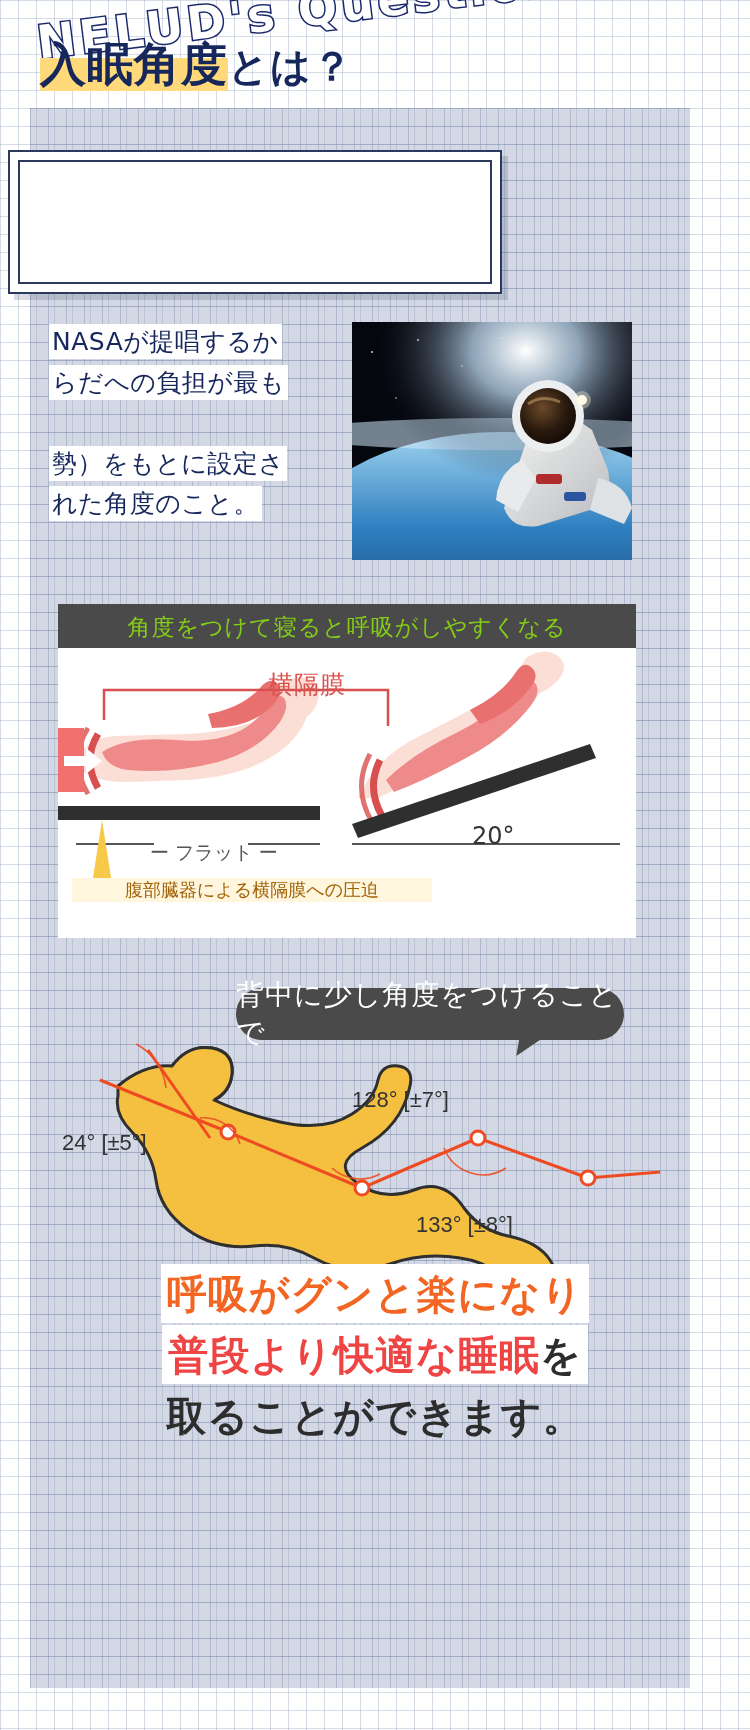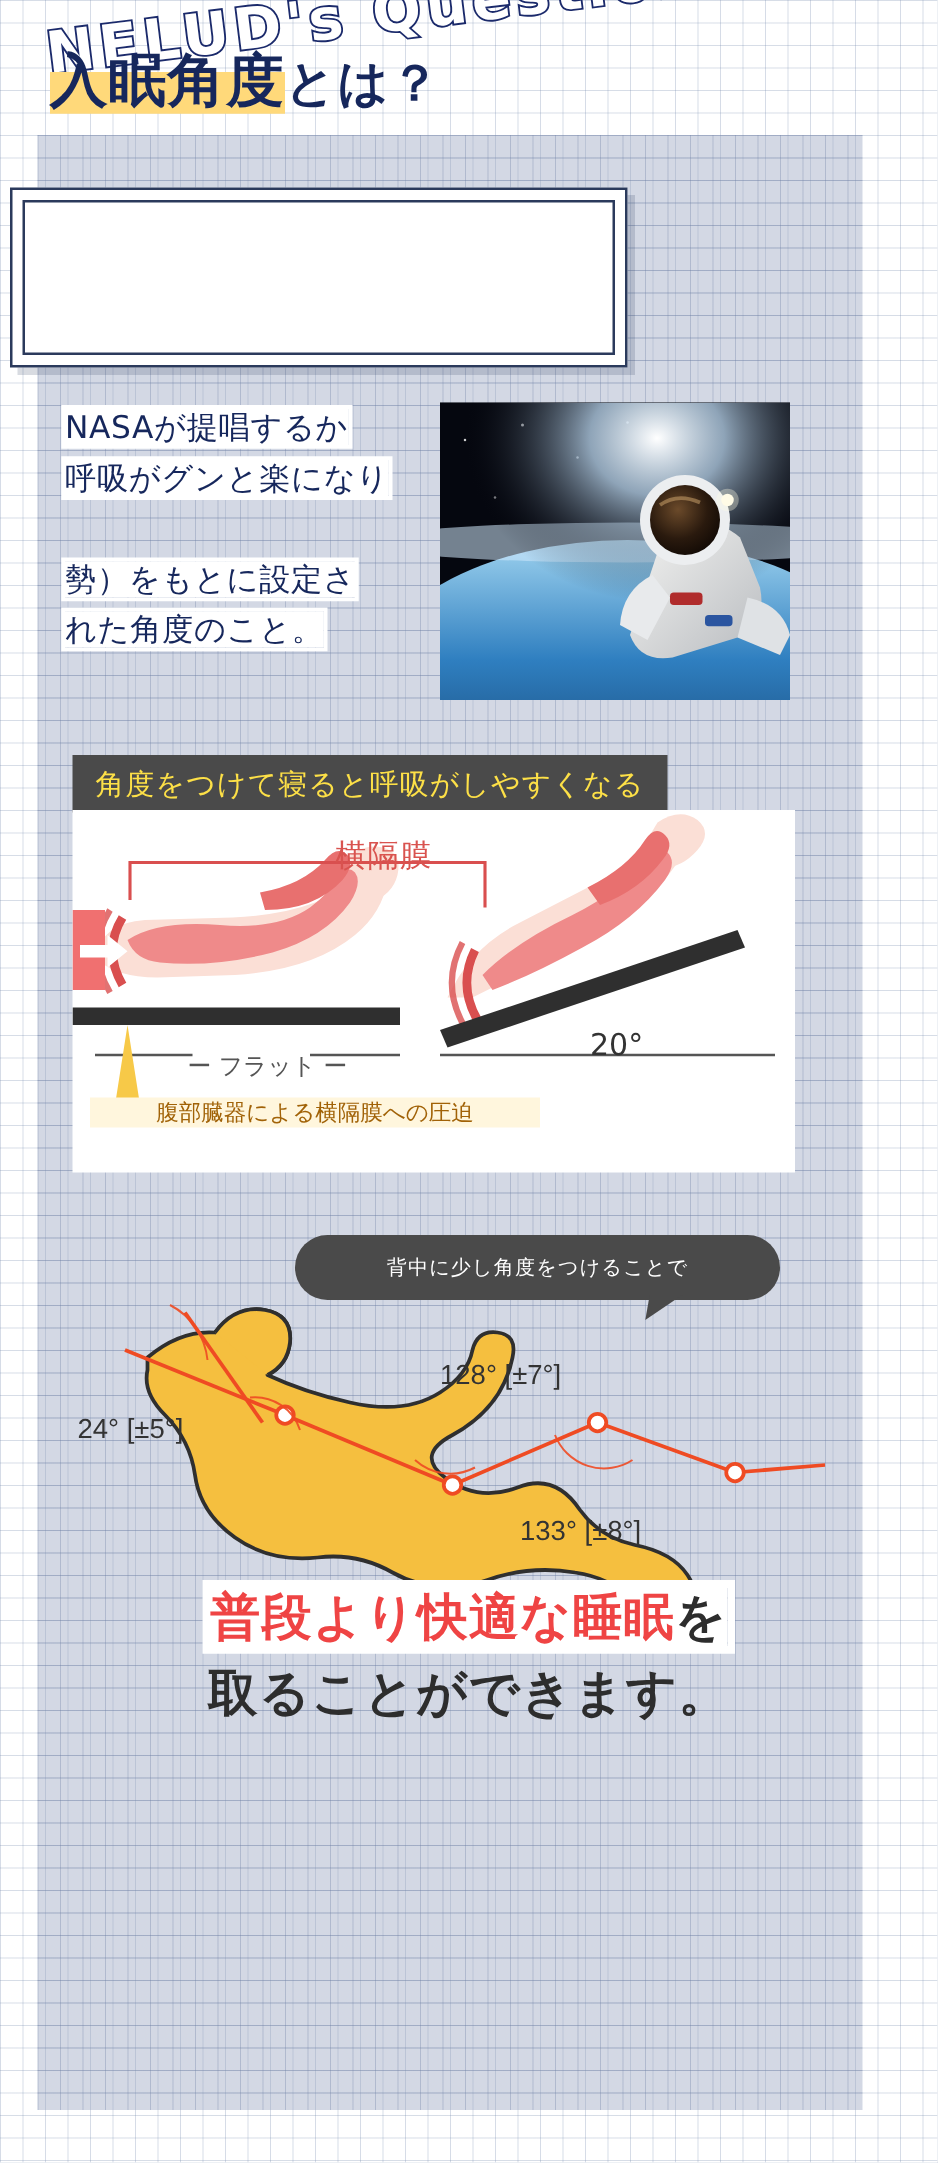--- a/index.html
+++ b/index.html
@@ -92,23 +92,23 @@
     background:#05070f;
   }
   #photo svg{display:block;}
 
   
   #card1{
     position:absolute;left:58px;top:648px;width:578px;height:290px;
     background:#ffffff;
   }
   #card1-head{
-    position:absolute;left:58px;top:604px;width:476px;height:46px;
+    position:absolute;left:58px;top:604px;width:578px;height:46px;
     background:#4a4a4a;
-    color:#fde047;
+    color:#84cc16;
     font-family:"DejaVu Sans", sans-serif;
     font-size:23px;
     display:flex;align-items:center;justify-content:center;
     letter-spacing:1px;
   }
   #card1-head::after{
     content:"";position:absolute;left:50%;bottom:-12px;
     margin-left:-13px;width:0;height:0;
     border-left:13px solid transparent;border-right:13px solid transparent;
     border-top:12px solid #4a4a4a;
@@ -131,21 +131,21 @@
     background:#fff6dd;
     display:flex;align-items:center;justify-content:center;
     font-family:Liberation Mono, monospace;font-size:18px;color:#a16207;
   }
 
   
   #bubble{
     position:absolute;left:236px;top:988px;width:388px;height:52px;
     background:#4a4a4a;border-radius:26px;
     color:#fff;display:flex;align-items:center;justify-content:center;
-    font-family:"DejaVu Sans", sans-serif;font-size:16px;letter-spacing:1px;
+    font-family:"DejaVu Sans", sans-serif;font-size:28px;letter-spacing:1px;
   }
   #bubble::after{
     content:"";position:absolute;left:282px;bottom:-16px;
     width:0;height:0;border-left:0 solid transparent;
     border-right:26px solid transparent;border-top:20px solid #4a4a4a;
     transform:skewX(-10deg);
   }
 
   
   #pose{position:absolute;left:40px;top:1020px;width:660px;height:260px;}
@@ -187,21 +187,21 @@
 
   <div id="titlecard">
     <div class="inner"></div>
   </div>
   <div id="titletext">
     <span class="hl">入眠角度</span><span class="sm">とは？</span>
   </div>
 
   <div id="nasa-text">
     <span>NASAが提唱するか</span><br>
-    <span>呼吸がグンと楽になり</span><br>
+    <span>らだへの負担が最も</span><br>
     <br>
     <span>勢）をもとに設定さ</span><br>
     <span>れた角度のこと。</span>
   </div>
 
   <div id="photo">
     <svg width="280" height="238" viewBox="0 0 280 238">
       <defs>
         <radialGradient id="glow" cx="0.62" cy="0.12" r="0.55">
           <stop offset="0%" stop-color="#ffffff"></stop>
@@ -356,20 +356,23 @@
         <path d="M292 148 a42 42 0 0 0 48 6"></path>
         <path d="M404 128 a42 42 0 0 0 62 20"></path>
       </g>
     </svg>
   </div>
   <div class="ang" id="ang1">24° [±5°]</div>
   <div class="ang" id="ang2">128° [±7°]</div>
   <div class="ang" id="ang3">133° [±8°]</div>
 
   <div id="concl">
+    <div class="l1">
+      <span class="wb">呼吸がグンと楽になり</span>
+    </div>
     <div class="l2">
       <span class="wb"><span class="o">普段より快適な睡眠</span><span class="d">を</span></span>
     </div>
     <div class="l3">
       <span>取ることができます。</span>
     </div>
   </div>
 
 </div>
 

